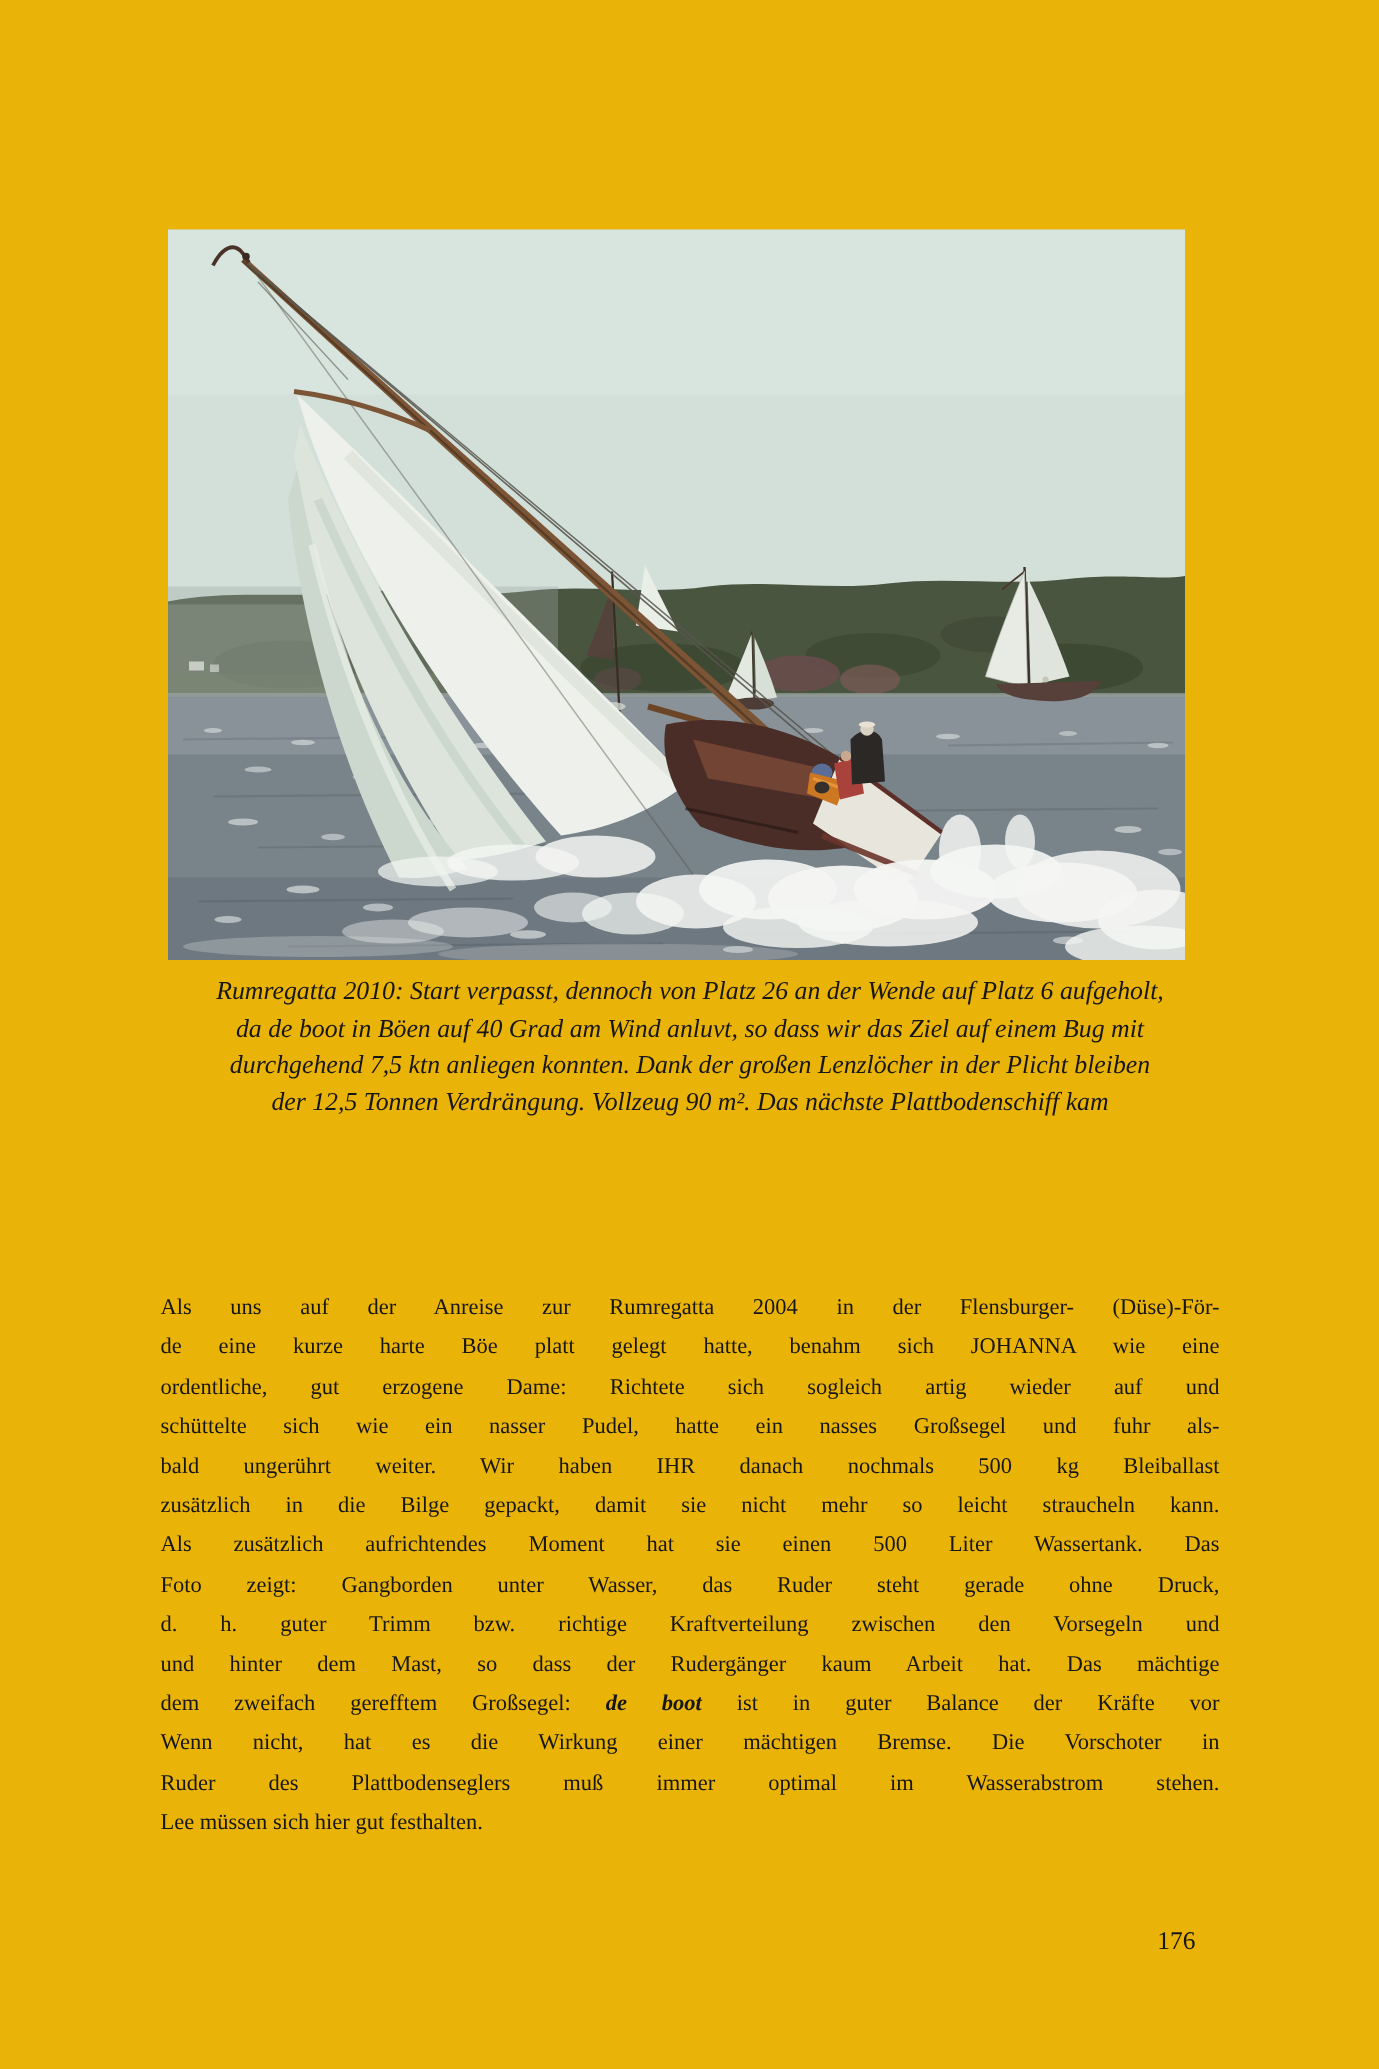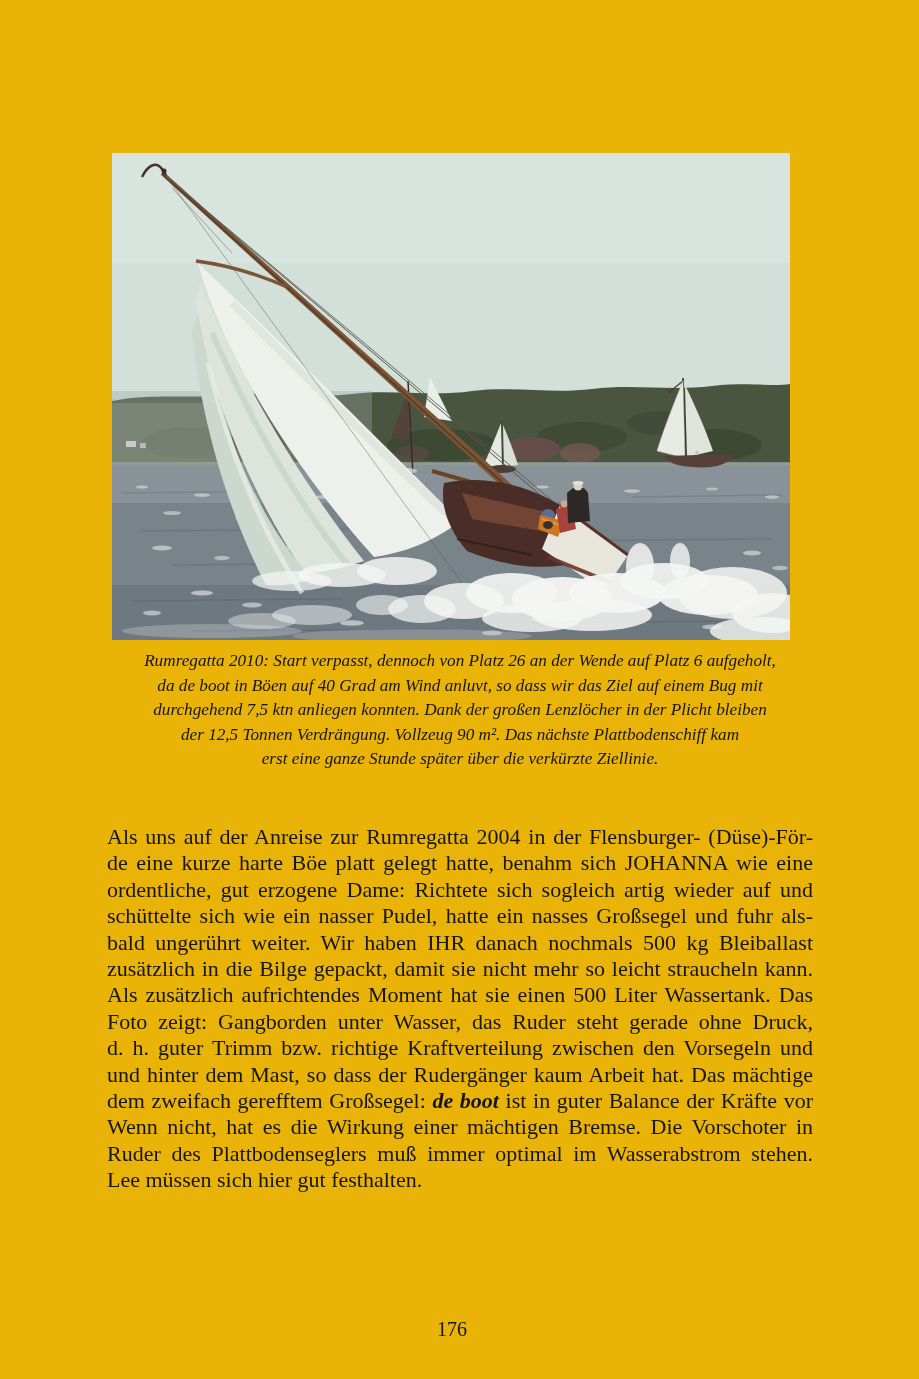--- a/index.html
+++ b/index.html
@@ -12,29 +12,29 @@
     overflow:hidden; background:#cdd9d4;
   }
   .photo svg { display:block; width:100%; height:100%; }
   .caption {
     position:absolute; left:108px; top:649px; width:704px;
     font-style:italic; font-size:17.2px; line-height:24.6px;
     text-align:center; white-space:nowrap;
   }
   .caption .cap-line { width:100%; }
   .body-text {
-    position:absolute; left:107px; top:824px; width:706px;
-    font-size:22px; line-height:26.4px;
+    position:absolute; left:107px; top:859px; width:706px;
+    font-size:15px; line-height:26.4px;
   }
   .bline { text-align:justify; text-align-last:justify; white-space:normal; }
   .bline.last { text-align-last:left; }
   .em { font-weight:bold; font-style:italic; }
   .page-number {
     position:absolute; left:107px; top:1284px; width:690px;
-    text-align:center; font-size:20px;margin-top:34px;
+    text-align:right; font-size:17px;
   }
 </style>
 </head>
 <body>
 
 <div class="page">
 
   <figure style="margin:0">
     <div class="photo">
       <svg viewBox="0 0 678 487" preserveAspectRatio="none">
@@ -205,21 +205,20 @@
           </g>
         </g>
       </svg>
     </div>
 
     <figcaption class="caption">
       <div class="cap-line">Rumregatta 2010: Start verpasst, dennoch von Platz 26 an der Wende auf Platz 6 aufgeholt,</div>
       <div class="cap-line">da de boot in Böen auf 40 Grad am Wind anluvt, so dass wir das Ziel auf einem Bug mit</div>
       <div class="cap-line">durchgehend 7,5 ktn anliegen konnten. Dank der großen Lenzlöcher in der Plicht bleiben</div>
       <div class="cap-line">der 12,5 Tonnen Verdrängung. Vollzeug 90 m². Das nächste Plattbodenschiff kam</div>
-      <div class="cap-line">erst eine ganze Stunde später über die verkürzte Ziellinie.</div>
     </figcaption>
   </figure>
 
   <div class="body-text">
     <div class="bline">Als uns auf der Anreise zur Rumregatta 2004 in der Flensburger- (Düse)-För-</div>
     <div class="bline">de eine kurze harte Böe platt gelegt hatte, benahm sich JOHANNA wie eine</div>
     <div class="bline">ordentliche, gut erzogene Dame: Richtete sich sogleich artig wieder auf und</div>
     <div class="bline">schüttelte sich wie ein nasser Pudel, hatte ein nasses Großsegel und fuhr als-</div>
     <div class="bline">bald ungerührt weiter. Wir haben IHR danach nochmals 500 kg Bleiballast</div>
     <div class="bline">zusätzlich in die Bilge gepackt, damit sie nicht mehr so leicht straucheln kann.</div>

